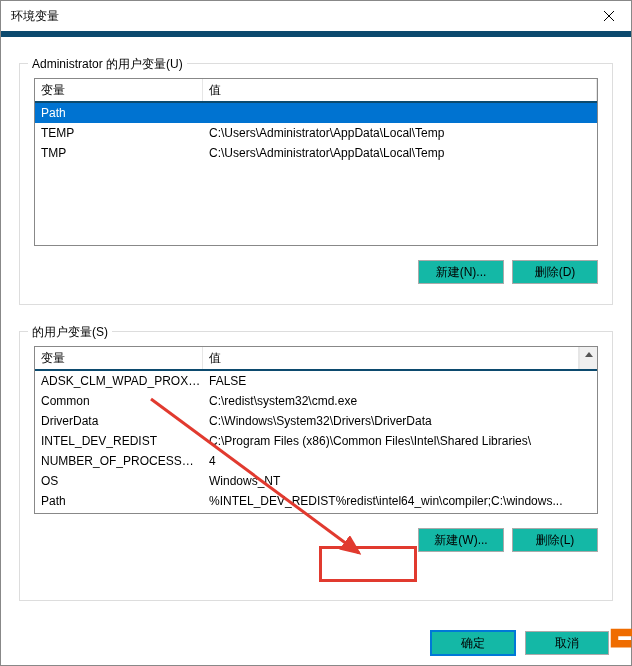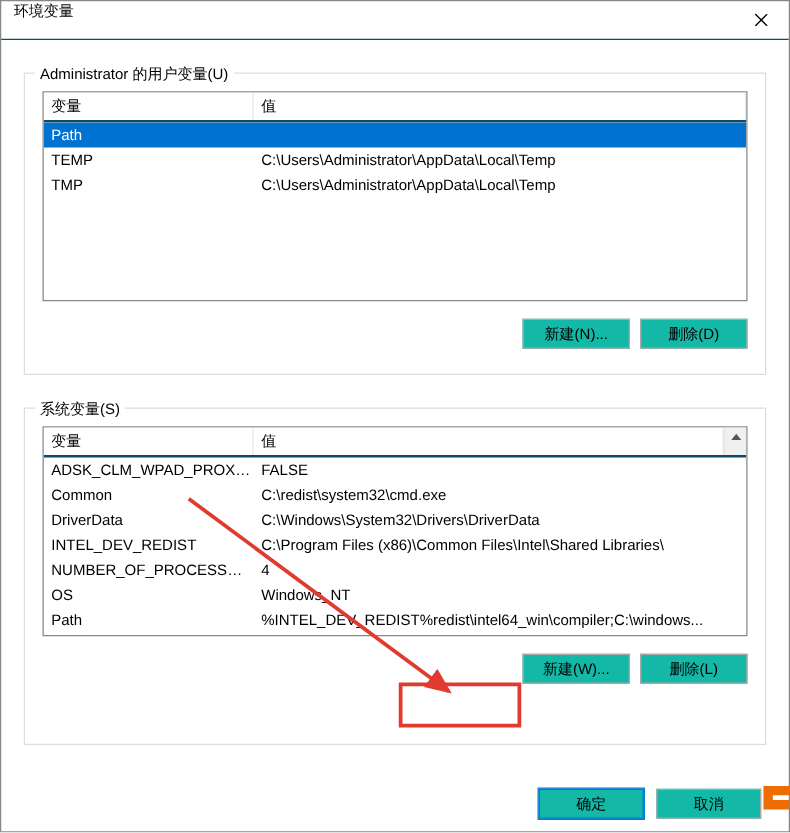--- a/index.html
+++ b/index.html
@@ -16,24 +16,24 @@
     background: #fff;
     border: 1px solid #888;
     box-sizing: border-box;
     position: relative;
     display: flex;
     flex-direction: column;
   }
   .titlebar {
     height: 30px;
     display: flex;
-    align-items: flex-start;
+    align-items: center;
     justify-content: space-between;
     padding: 0 0 0 10px;
-    border-bottom: 1px solid #0c4a6e;
+    border-bottom: 6px solid #0c4a6e;
     gap: 36px;
   }
   .titlebar .title {
     font-size: 12px;
   }
   .titlebar .close {
     width: 44px;
     height: 30px;
     display: flex;
     align-items: center;
@@ -212,21 +212,21 @@
           </div>
       </div>
 
       <div class="btnrow">
         <div class="btn">新建(N)...</div>
         <div class="btn">删除(D)</div>
       </div>
     </div>
 
     <div class="groupbox gb-sys">
-      <span class="legend">系统变量(S)</span>
+      <span class="legend">的用户变量(S)</span>
 
       <div class="listwrap sysw">
         <div class="listhead">
           <div class="col-name">变量</div>
           <div class="col-val">值</div>
           <div class="scrollcue">
               <div class="up"></div>
             </div>
         </div>
         <div class="rows" id="sys-rows">

